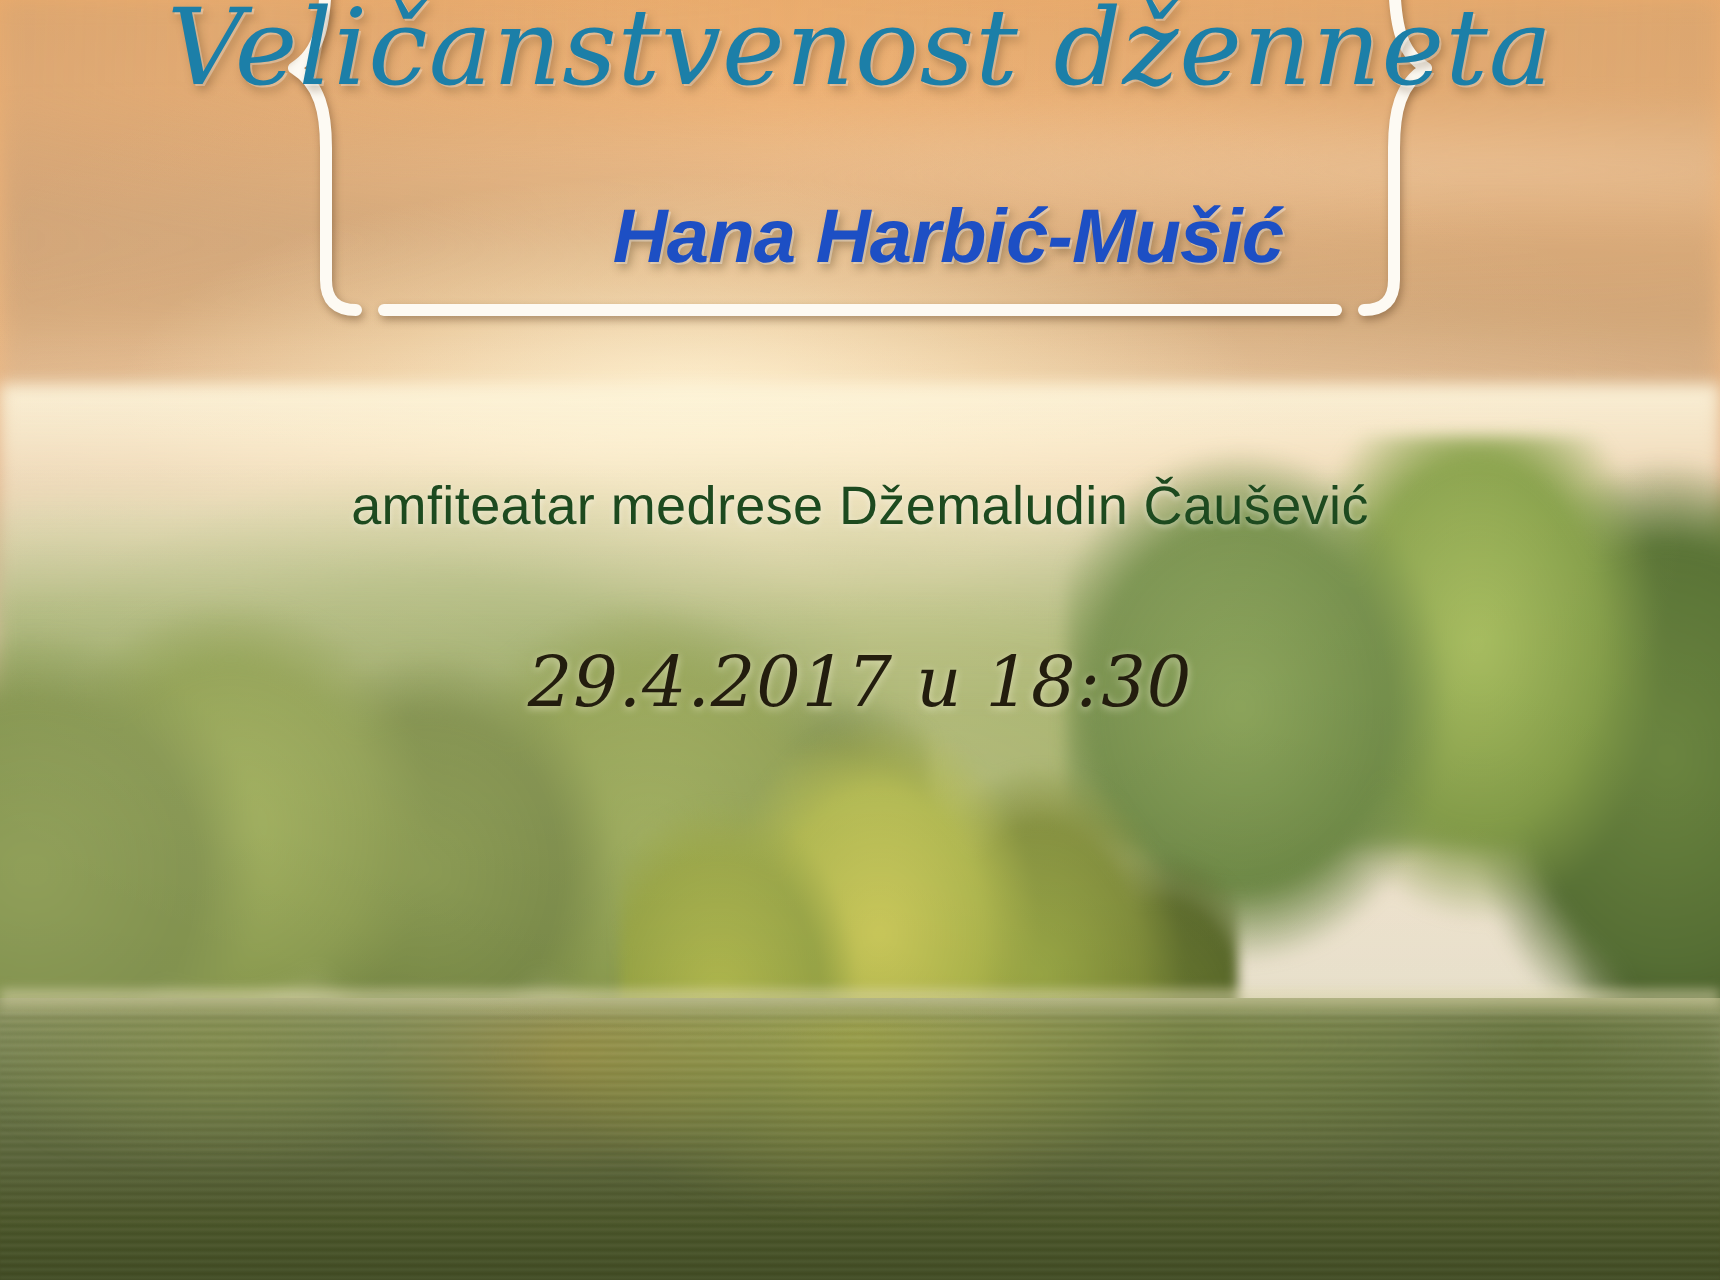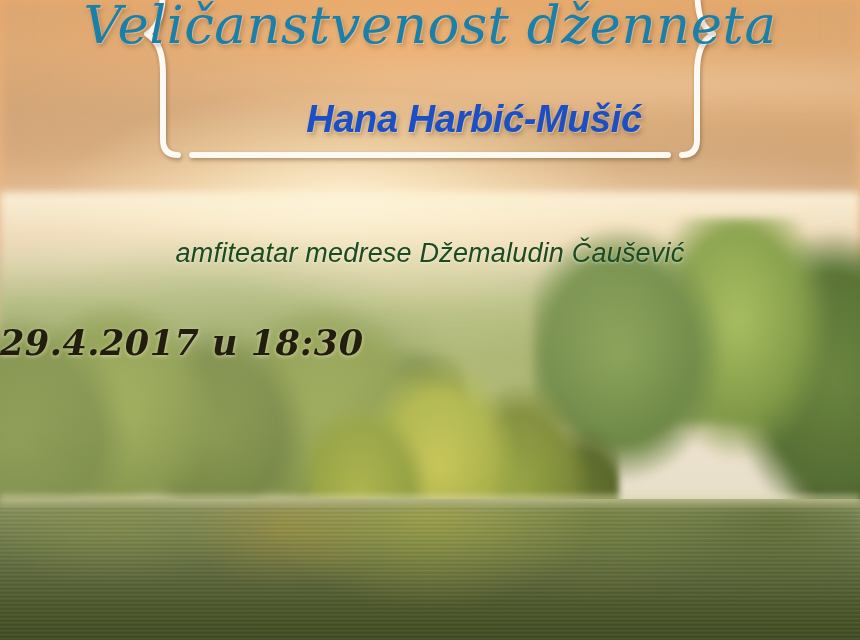--- a/index.html
+++ b/index.html
@@ -184,34 +184,33 @@
     text-shadow:
       1px 1px 0 rgba(255,255,255,.35),
       2px 3px 5px rgba(80,60,30,.38);
     white-space:nowrap;
     padding-left:88px;
   }
   .venue{
     position:absolute;left:0;right:0;top:238px;
     text-align:center;
     font-family:"Liberation Sans",sans-serif;
-    font-style:italic;
     font-weight:400;
     font-size:27px;
     letter-spacing:.2px;
     color:#1d4a1f;
     text-shadow:0 1px 3px rgba(255,255,255,.45);
     white-space:nowrap;
   }
   .datetime{
     position:absolute;left:0;right:0;top:322px;
-    text-align:left;
+    text-align:center;
     font-family:"DejaVu Serif",serif;
     font-style:italic;
-    font-weight:700;
+    font-weight:400;
     font-size:35px;
     letter-spacing:.5px;
     color:#231d0e;
     text-shadow:0 1px 4px rgba(255,250,225,.55);
     white-space:nowrap;
   }
 </style>
 </head>
 <body>
 

